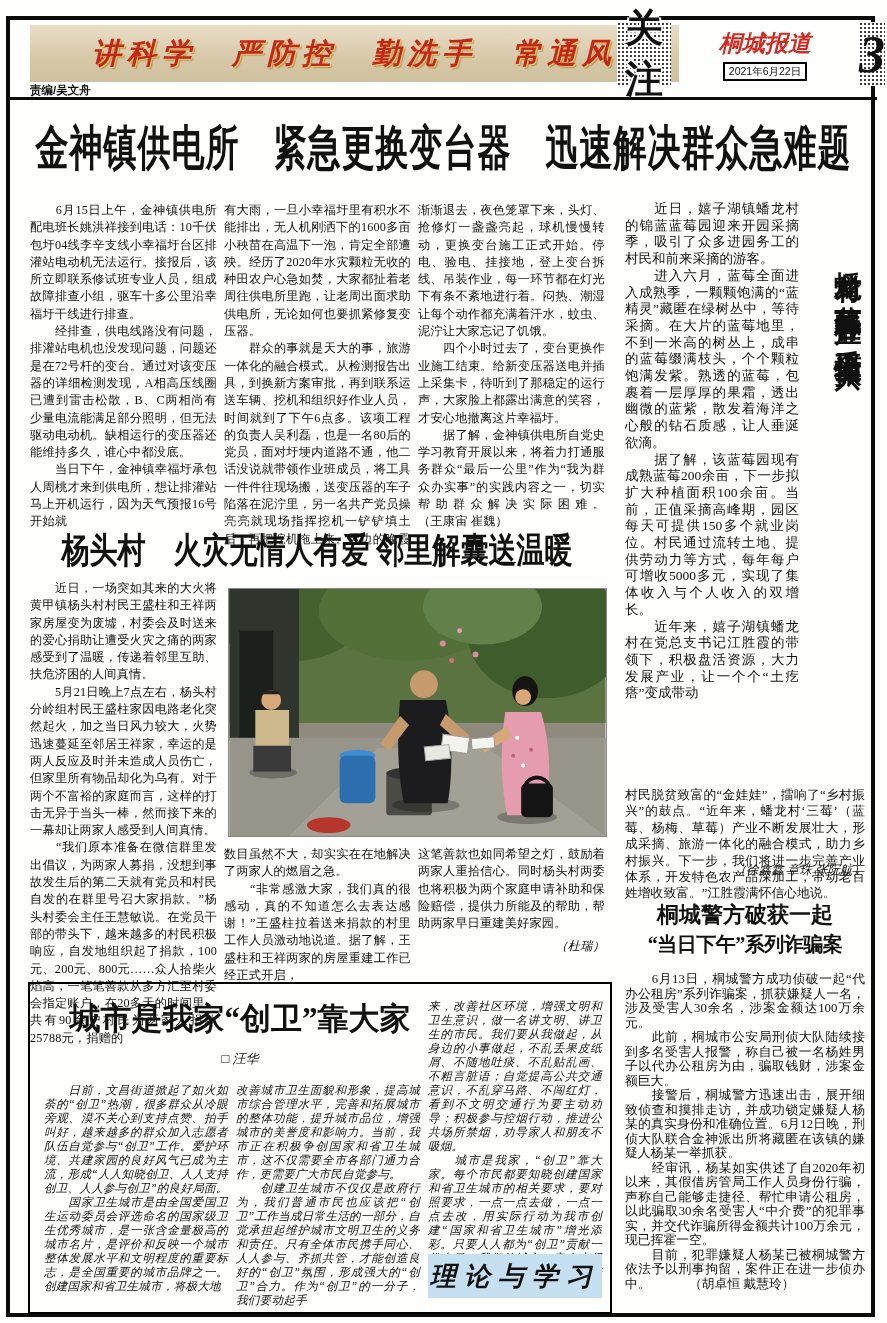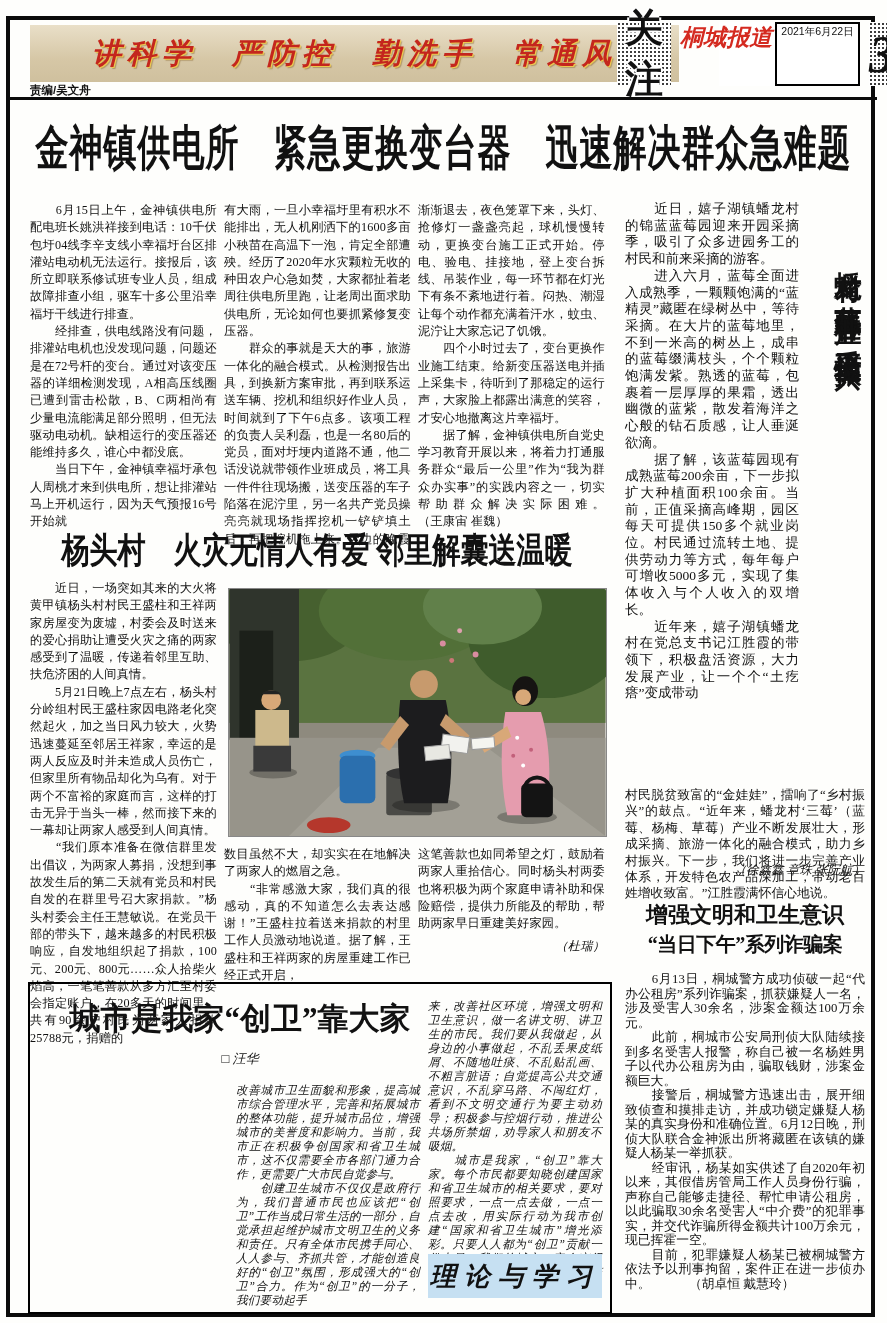--- a/index.html
+++ b/index.html
@@ -14,21 +14,21 @@
      display:flex;align-items:center;justify-content:center;}
   .slogan{font-size:29px;font-weight:bold;font-style:italic;color:#c4261d;
      letter-spacing:6px;text-shadow:1px 1px 0 #edc94f,2px 2px 1px rgba(110,70,0,.35);white-space:nowrap;}
   .banner-right{left:617px;top:22px;width:256px;height:64px;display:flex;gap:48px;}
   .dots{background-color:#fff;background-image:radial-gradient(circle,#3d3d3d 1px,transparent 1.15px);
         background-size:4px 4px;}
   .sec{width:112px;display:flex;align-items:center;justify-content:center;
        font-family:"Liberation Sans","DejaVu Sans",sans-serif;font-weight:900;font-size:38px;
        letter-spacing:8px;padding-left:8px;box-sizing:border-box;
        text-shadow:-2px 0 #fff,2px 0 #fff,0 -2px #fff,0 2px #fff;}
-  .mastwrap{width:102px;background:#fff;display:flex;
+  .mastwrap{width:102px;background:#fff;display:flex;flex-direction:column;align-items:center;
        justify-content:center;gap:3px;}
   .masthead{color:#d42a20;font-size:23px;font-weight:bold;font-style:italic;white-space:nowrap;}
   .datebox{border:2px solid #000;font-size:10.5px;line-height:15px;padding:0 4px;background:#fff;
        font-family:"Liberation Sans",sans-serif;white-space:nowrap;}
   .pageno{flex:1;display:flex;align-items:center;justify-content:center;
        font-size:52px;font-weight:bold;font-style:italic;}
   .editor{left:30px;top:83px;font-size:11.5px;font-weight:bold;
        font-family:"Liberation Sans","DejaVu Sans",sans-serif;}
   .rule{left:10px;top:97px;width:867px;height:3px;background:#0b0b0b;}
   
@@ -162,30 +162,32 @@
   </div>
 
   <div class="abs coltext bb-col">　　近日，嬉子湖镇蟠龙村的锦蓝蓝莓园迎来开园采摘季，吸引了众多进园务工的村民和前来采摘的游客。
 　　进入六月，蓝莓全面进入成熟季，一颗颗饱满的“蓝精灵”藏匿在绿树丛中，等待采摘。在大片的蓝莓地里，不到一米高的树丛上，成串的蓝莓缀满枝头，个个颗粒饱满发紫。熟透的蓝莓，包裹着一层厚厚的果霜，透出幽微的蓝紫，散发着海洋之心般的钻石质感，让人垂涎欲滴。
 　　据了解，该蓝莓园现有成熟蓝莓200余亩，下一步拟扩大种植面积100余亩。当前，正值采摘高峰期，园区每天可提供150多个就业岗位。村民通过流转土地、提供劳动力等方式，每年每户可增收5000多元，实现了集体收入与个人收入的双增长。
 　　近年来，嬉子湖镇蟠龙村在党总支书记江胜霞的带领下，积极盘活资源，大力发展产业，让一个个“土疙瘩”变成带动</div>
   <div class="abs vhead">蟠龙村　蓝莓飘香壮产业　采摘正忙促振兴</div>
   <div class="abs coltext bb-wide">村民脱贫致富的“金娃娃”，擂响了“乡村振兴”的鼓点。“近年来，蟠龙村‘三莓’（蓝莓、杨梅、草莓）产业不断发展壮大，形成采摘、旅游一体化的融合模式，助力乡村振兴。下一步，我们将进一步完善产业体系，开发特色农产品深加工，带动老百姓增收致富。”江胜霞满怀信心地说。</div>
   <div class="abs byline bb-byline">（徐鑫鑫 章珠 张阮航）</div>
 
-  <div class="abs p-h1">增强文明和卫生意识</div>
+  <div class="abs p-h1">桐城警方破获一起</div>
   <div class="abs p-h2">“当日下午”系列诈骗案</div>
   <div class="abs coltext p-body">　　6月13日，桐城警方成功侦破一起“代办公租房”系列诈骗案，抓获嫌疑人一名，涉及受害人30余名，涉案金额达100万余元。
 　　此前，桐城市公安局刑侦大队陆续接到多名受害人报警，称自己被一名杨姓男子以代办公租房为由，骗取钱财，涉案金额巨大。
 　　接警后，桐城警方迅速出击，展开细致侦查和摸排走访，并成功锁定嫌疑人杨某的真实身份和准确位置。6月12日晚，刑侦大队联合金神派出所将藏匿在该镇的嫌疑人杨某一举抓获。
 　　经审讯，杨某如实供述了自2020年初以来，其假借房管局工作人员身份行骗，声称自己能够走捷径、帮忙申请公租房，以此骗取30余名受害人“中介费”的犯罪事实，并交代诈骗所得金额共计100万余元，现已挥霍一空。
 　　目前，犯罪嫌疑人杨某已被桐城警方依法予以刑事拘留，案件正在进一步侦办中。　　　（胡卓恒 戴慧玲）</div>
 
   <div class="abs box">
     <div class="abs box-title">城市是我家“创卫”靠大家</div>
     <div class="abs box-author">□ 汪华</div>
+    <div class="abs coltext boxcol bc1">　　日前，文昌街道掀起了如火如荼的“创卫”热潮，很多群众从冷眼旁观、漠不关心到支持点赞、拍手叫好，越来越多的群众加入志愿者队伍自觉参与“创卫”工作。爱护环境、共建家园的良好风气已成为主流，形成“人人知晓创卫、人人支持创卫、人人参与创卫”的良好局面。
+　　国家卫生城市是由全国爱国卫生运动委员会评选命名的国家级卫生优秀城市，是一张含金量极高的城市名片，是评价和反映一个城市整体发展水平和文明程度的重要标志，是全国重要的城市品牌之一。创建国家和省卫生城市，将极大地</div>
     <div class="abs coltext boxcol bc2">改善城市卫生面貌和形象，提高城市综合管理水平，完善和拓展城市的整体功能，提升城市品位，增强城市的美誉度和影响力。当前，我市正在积极争创国家和省卫生城市，这不仅需要全市各部门通力合作，更需要广大市民自觉参与。
 　　创建卫生城市不仅仅是政府行为，我们普通市民也应该把“创卫”工作当成日常生活的一部分，自觉承担起维护城市文明卫生的义务和责任。只有全体市民携手同心、人人参与、齐抓共管，才能创造良好的“创卫”氛围，形成强大的“创卫”合力。作为“创卫”的一分子，我们要动起手</div>
     <div class="abs coltext boxcol bc3">来，改善社区环境，增强文明和卫生意识，做一名讲文明、讲卫生的市民。我们要从我做起，从身边的小事做起，不乱丢果皮纸屑、不随地吐痰、不乱贴乱画、不粗言脏语；自觉提高公共交通意识，不乱穿马路、不闯红灯，看到不文明交通行为要主动劝导；积极参与控烟行动，推进公共场所禁烟，劝导家人和朋友不吸烟。
 　　城市是我家，“创卫”靠大家。每个市民都要知晓创建国家和省卫生城市的相关要求，要对照要求，一点一点去做，一点一点去改，用实际行动为我市创建“国家和省卫生城市”增光添彩。只要人人都为“创卫”贡献一份力量，我们的城市一定会变得越来越美，我们的生活一定会变得越来越好。</div>
     <div class="abs theory">理论与学习</div>
   </div>
 </div>
 
 </body></html>

